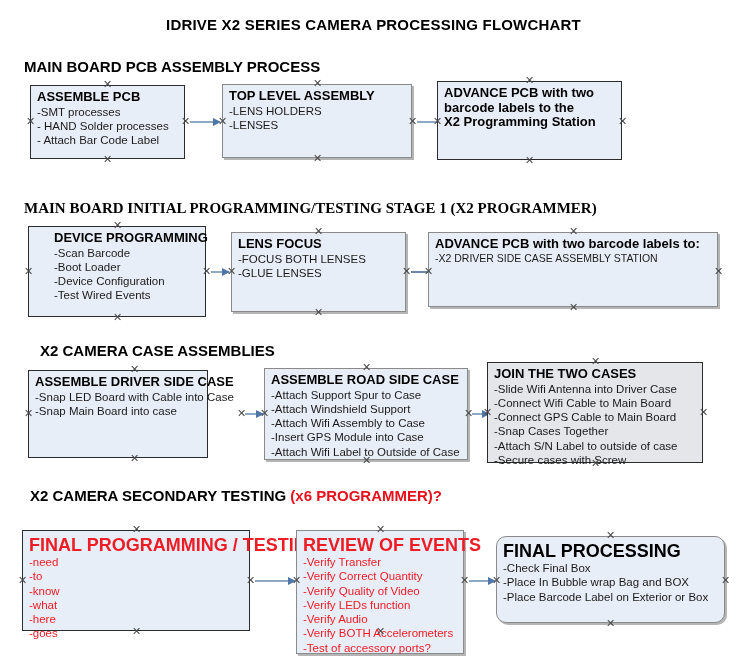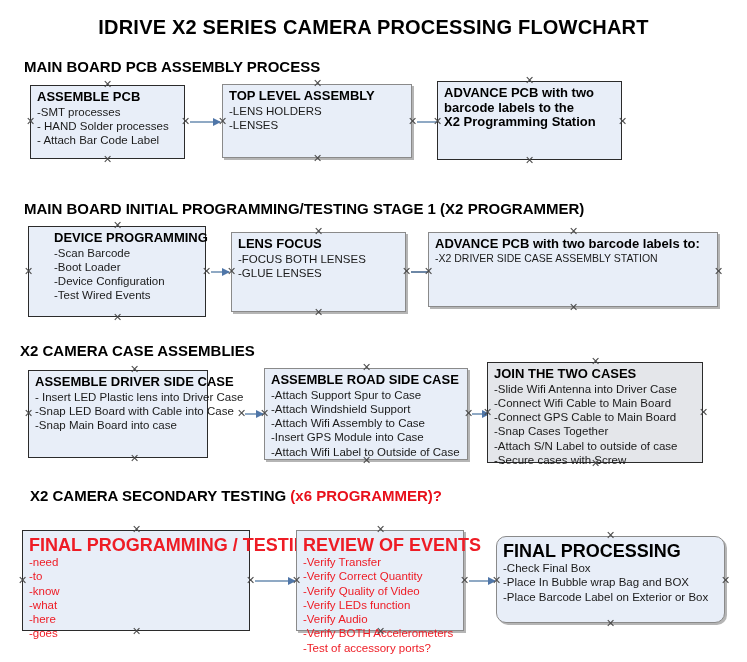--- a/index.html
+++ b/index.html
@@ -17,21 +17,21 @@
     overflow: hidden;
   }
 
   
   .doc-title {
     position: absolute;
     left: 0;
     top: 16px;
     width: 747px;
     text-align: center;
-    font-size: 20px;
+    font-size: 15px;
     font-weight: bold;
     letter-spacing: 0.2px;
     color: #000000;
     white-space: nowrap;
   }
   .section-title {
     position: absolute;
     font-size: 15px;
     font-weight: bold;
     color: #000000;
@@ -148,21 +148,21 @@
   <div class="box" style="left:437px; top:81px; width:185px; height:79px;">
     <div class="b-title">ADVANCE PCB with two</div>
     <div class="b-title">barcode labels to the</div>
     <div class="b-title"> X2 Programming Station</div>
   </div>
   <div class="handle" style="left:525px; top:76px;">✕</div>
   <div class="handle" style="left:525px; top:156px;">✕</div>
   <div class="handle" style="left:433px; top:117px;">✕</div>
   <div class="handle" style="left:618px; top:117px;">✕</div>
 
-  <div class="section-title" style="left:24px; top:200px;">
+  <div class="section-title" style="left:24px; top:200px;font-family:Liberation Serif, serif;">
     <span>MAIN BOARD INITIAL PROGRAMMING/TESTING STAGE 1 (X2 PROGRAMMER)</span>
   </div>
 
   <div class="box" style="left:28px; top:226px; width:178px; height:91px;padding-left:25px;">
     <div class="b-title">DEVICE PROGRAMMING</div>
     <div class="b-line">-Scan Barcode</div>
     <div class="b-line">-Boot Loader</div>
     <div class="b-line">-Device Configuration</div>
     <div class="b-line">-Test Wired Events</div>
   </div>
@@ -187,27 +187,26 @@
 
   <div class="box gray-border" style="left:428px; top:232px; width:290px; height:75px;">
     <div class="b-title">ADVANCE PCB with two barcode labels to:</div>
     <div class="b-line sm">-X2 DRIVER  SIDE  CASE  ASSEMBLY STATION</div>
   </div>
   <div class="handle" style="left:569px; top:227px;">✕</div>
   <div class="handle" style="left:569px; top:303px;">✕</div>
   <div class="handle" style="left:424px; top:267px;">✕</div>
   <div class="handle" style="left:714px; top:267px;">✕</div>
 
-  <div class="section-title" style="left:20px; top:342px;">
+  <div class="section-title" style="left:40px; top:342px;">
     <span>X2 CAMERA CASE ASSEMBLIES</span>
   </div>
 
   <div class="box" style="left:28px; top:370px; width:180px; height:88px;">
     <div class="b-title">ASSEMBLE DRIVER SIDE CASE</div>
-    <div class="b-line">- Insert LED Plastic lens into Driver Case</div>
     <div class="b-line">-Snap LED Board with Cable into Case</div>
     <div class="b-line">-Snap Main Board into case</div>
   </div>
   <div class="handle" style="left:130px; top:365px;">✕</div>
   <div class="handle" style="left:130px; top:454px;">✕</div>
   <div class="handle" style="left:24px; top:409px;">✕</div>
   <div class="handle" style="left:237px; top:409px;">✕</div>
 
   <div class="arrow" style="left:245px; top:413px; width:18px;"></div>
 
@@ -253,21 +252,21 @@
     <div class="b-line">-here</div>
     <div class="b-line">-goes</div>
   </div>
   <div class="handle" style="left:132px; top:525px;">✕</div>
   <div class="handle" style="left:132px; top:627px;">✕</div>
   <div class="handle" style="left:18px; top:576px;">✕</div>
   <div class="handle" style="left:246px; top:576px;">✕</div>
 
   <div class="arrow" style="left:255px; top:580px; width:40px;"></div>
 
-  <div class="box red gray-border" style="left:296px; top:530px; width:168px; height:101px;">
+  <div class="box red gray-border" style="left:296px; top:530px; width:168px; height:124px;">
     <div class="b-title lg">REVIEW OF EVENTS</div>
     <div class="b-line">-Verify Transfer</div>
     <div class="b-line">-Verify Correct Quantity</div>
     <div class="b-line">-Verify Quality of Video</div>
     <div class="b-line">-Verify LEDs function</div>
     <div class="b-line">-Verify Audio</div>
     <div class="b-line">-Verify BOTH Accelerometers</div>
     <div class="b-line">-Test of accessory ports?</div>
   </div>
   <div class="handle" style="left:376px; top:525px;">✕</div>

